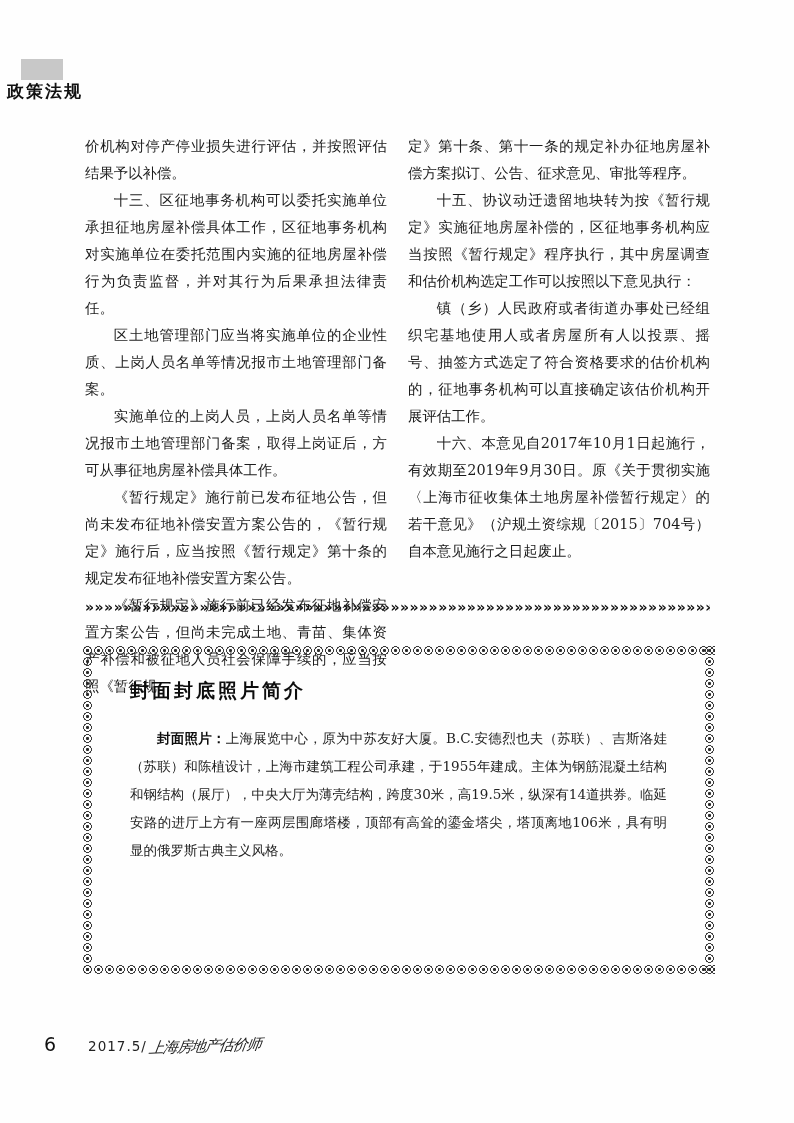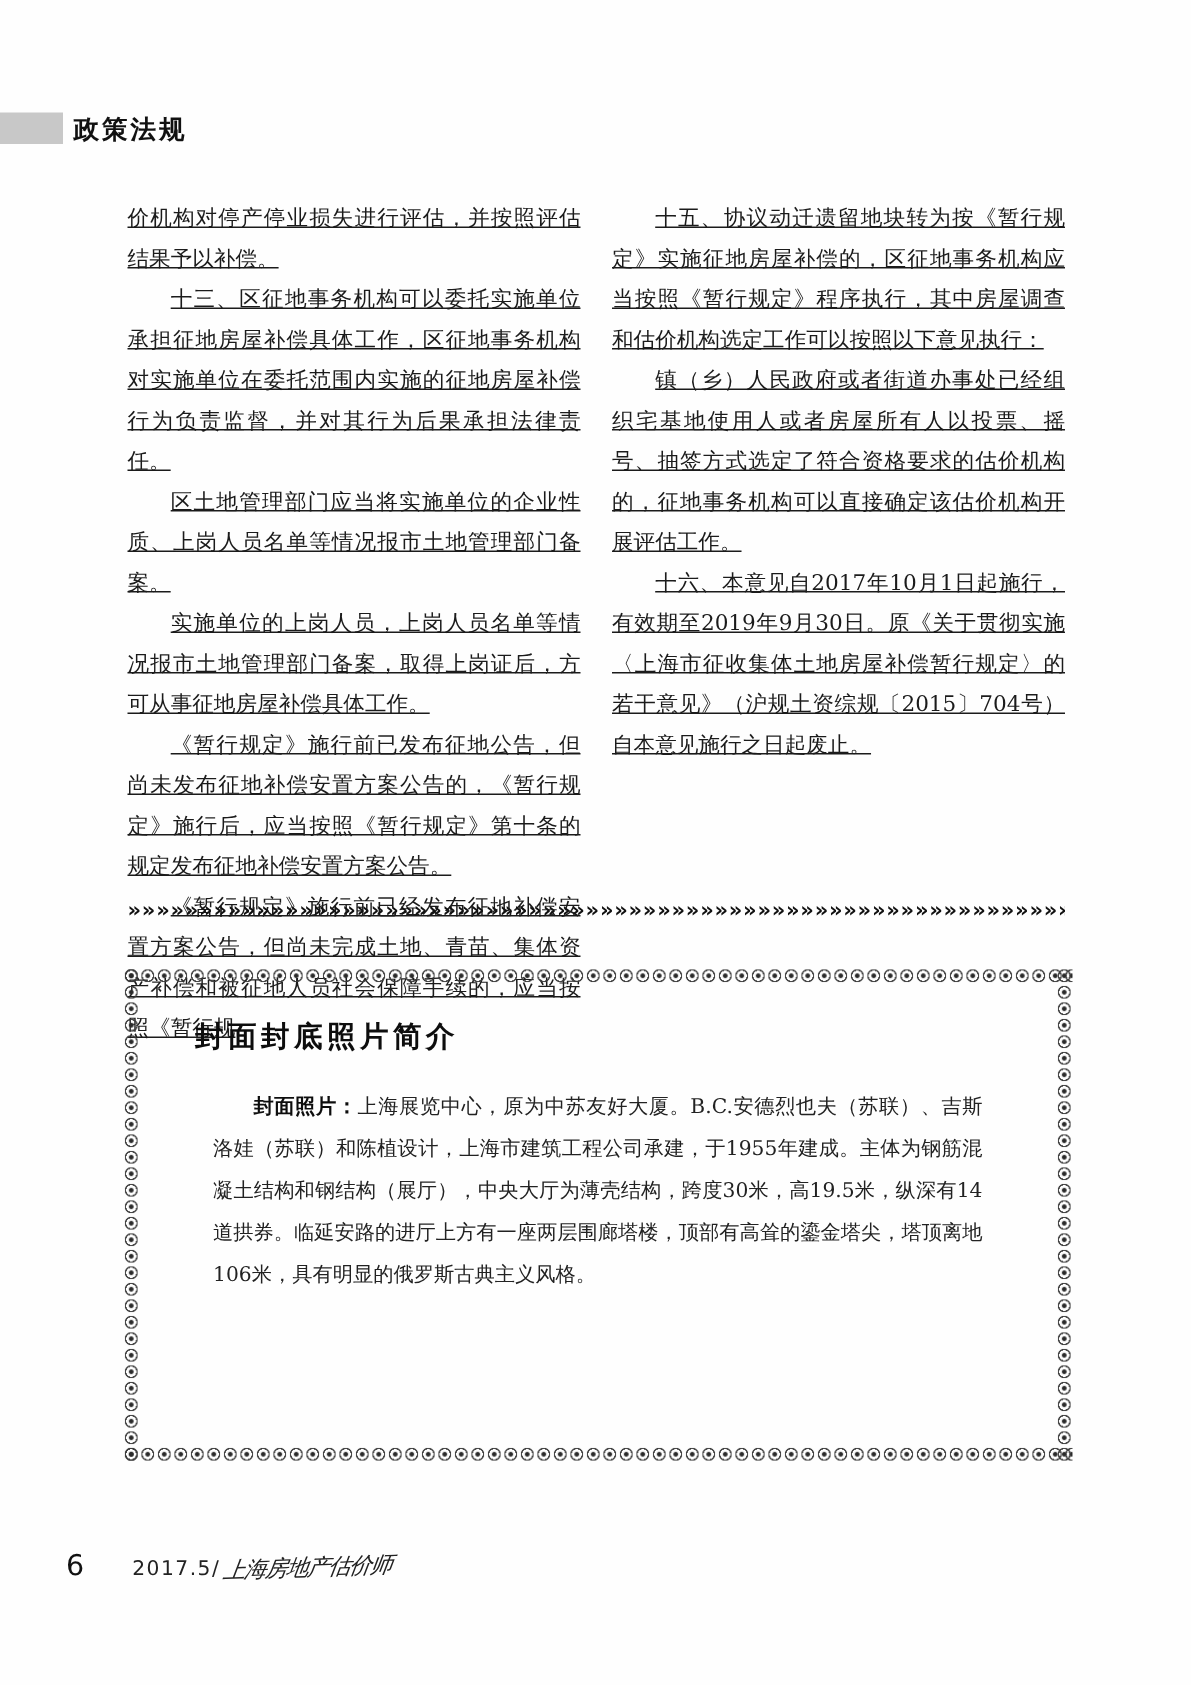--- a/index.html
+++ b/index.html
@@ -5,33 +5,33 @@
   html,body{margin:0;padding:0;}
   body{
     width:794px;height:1123px;
     background:#fefefe;
     position:relative;
     overflow:hidden;
     font-family:"DejaVu Serif","Liberation Serif",serif;
     color:#1b1b1b;
   }
   
-  .section-header{position:absolute;top:75px;left:0;display:flex;align-items:flex-start;}
+  .section-header{position:absolute;top:59px;left:0;display:flex;align-items:center;flex-direction:column;}
   .header-bar{width:42px;height:21px;background:#c8c8c8;}
   .header-title{
     margin-left:7px;
     font-family:"DejaVu Sans","Liberation Sans",sans-serif;
     font-weight:600;font-size:17px;letter-spacing:2px;color:#111;
   }
   
   .columns{
     position:absolute;top:133px;left:85px;width:625px;
     display:flex;gap:21px;
   }
-  .col{width:302px;font-size:14.4px;line-height:27px;text-align:justify;text-decoration:underline;}
+  .col{width:302px;font-size:14.4px;line-height:27px;text-align:justify;}
   .col p{margin:0;}
   .col p.indent{text-indent:2em;}
   
   .divider{
     position:absolute;top:598px;left:85px;width:625px;height:18px;
     overflow:hidden;white-space:nowrap;
     font-family:"DejaVu Sans","Liberation Sans",sans-serif;
     font-weight:bold;font-size:14px;letter-spacing:0.5px;color:#111;
     line-height:18px;
   }
@@ -55,21 +55,21 @@
   }
   .b-left{left:0;} .b-right{right:0;}
   .box-inner{position:absolute;left:11px;right:11px;top:11px;bottom:11px;padding:22px 37px 0 37px;}
   .box-title{
     text-align:left;
     font-family:"DejaVu Sans","Liberation Sans",sans-serif;
     font-weight:bold;font-size:19px;letter-spacing:3px;color:#0d0d0d;
     margin:0 0 20px 0;
   }
   .box-para{
-    margin:12px;font-size:13.5px;line-height:28px;text-align:justify;
+    margin:0;font-size:13.5px;line-height:28px;text-align:justify;
     text-indent:2em;color:#222;
   }
   .box-label{
     font-family:"DejaVu Sans","Liberation Sans",sans-serif;
     font-weight:bold;color:#0d0d0d;
   }
   
   .footer{position:absolute;top:1033px;left:44px;display:flex;align-items:baseline;}
   .page-number{
     font-family:"DejaVu Sans","Liberation Sans",sans-serif;
@@ -96,20 +96,21 @@
 <div class="columns">
   <div class="col">
     <p>价机构对停产停业损失进行评估，并按照评估结果予以补偿。</p>
     <p class="indent">十三、区征地事务机构可以委托实施单位承担征地房屋补偿具体工作，区征地事务机构对实施单位在委托范围内实施的征地房屋补偿行为负责监督，并对其行为后果承担法律责任。</p>
     <p class="indent">区土地管理部门应当将实施单位的企业性质、上岗人员名单等情况报市土地管理部门备案。</p>
     <p class="indent">实施单位的上岗人员，上岗人员名单等情况报市土地管理部门备案，取得上岗证后，方可从事征地房屋补偿具体工作。</p>
     <p class="indent">《暂行规定》施行前已发布征地公告，但尚未发布征地补偿安置方案公告的，《暂行规定》施行后，应当按照《暂行规定》第十条的规定发布征地补偿安置方案公告。</p>
     <p class="indent">《暂行规定》施行前已经发布征地补偿安置方案公告，但尚未完成土地、青苗、集体资产补偿和被征地人员社会保障手续的，应当按照《暂行规</p>
   </div>
   <div class="col">
+    <p>定》第十条、第十一条的规定补办征地房屋补偿方案拟订、公告、征求意见、审批等程序。</p>
     <p class="indent">十五、协议动迁遗留地块转为按《暂行规定》实施征地房屋补偿的，区征地事务机构应当按照《暂行规定》程序执行，其中房屋调查和估价机构选定工作可以按照以下意见执行：</p>
     <p class="indent">镇（乡）人民政府或者街道办事处已经组织宅基地使用人或者房屋所有人以投票、摇号、抽签方式选定了符合资格要求的估价机构的，征地事务机构可以直接确定该估价机构开展评估工作。</p>
     <p class="indent">十六、本意见自2017年10月1日起施行，有效期至2019年9月30日。原《关于贯彻实施〈上海市征收集体土地房屋补偿暂行规定〉的若干意见》（沪规土资综规〔2015〕704号）自本意见施行之日起废止。</p>
   </div>
 </div>
 
 <div class="divider">»»»»»»»»»»»»»»»»»»»»»»»»»»»»»»»»»»»»»»»»»»»»»»»»»»»»»»»»»»»»»»»»»»»»»»»»»»»»»»»»»»»»»»»»»»»»»»»»»»»»»»»»»»»»</div>
 
 <div class="photo-box">
   <div class="b-strip b-top"></div>

